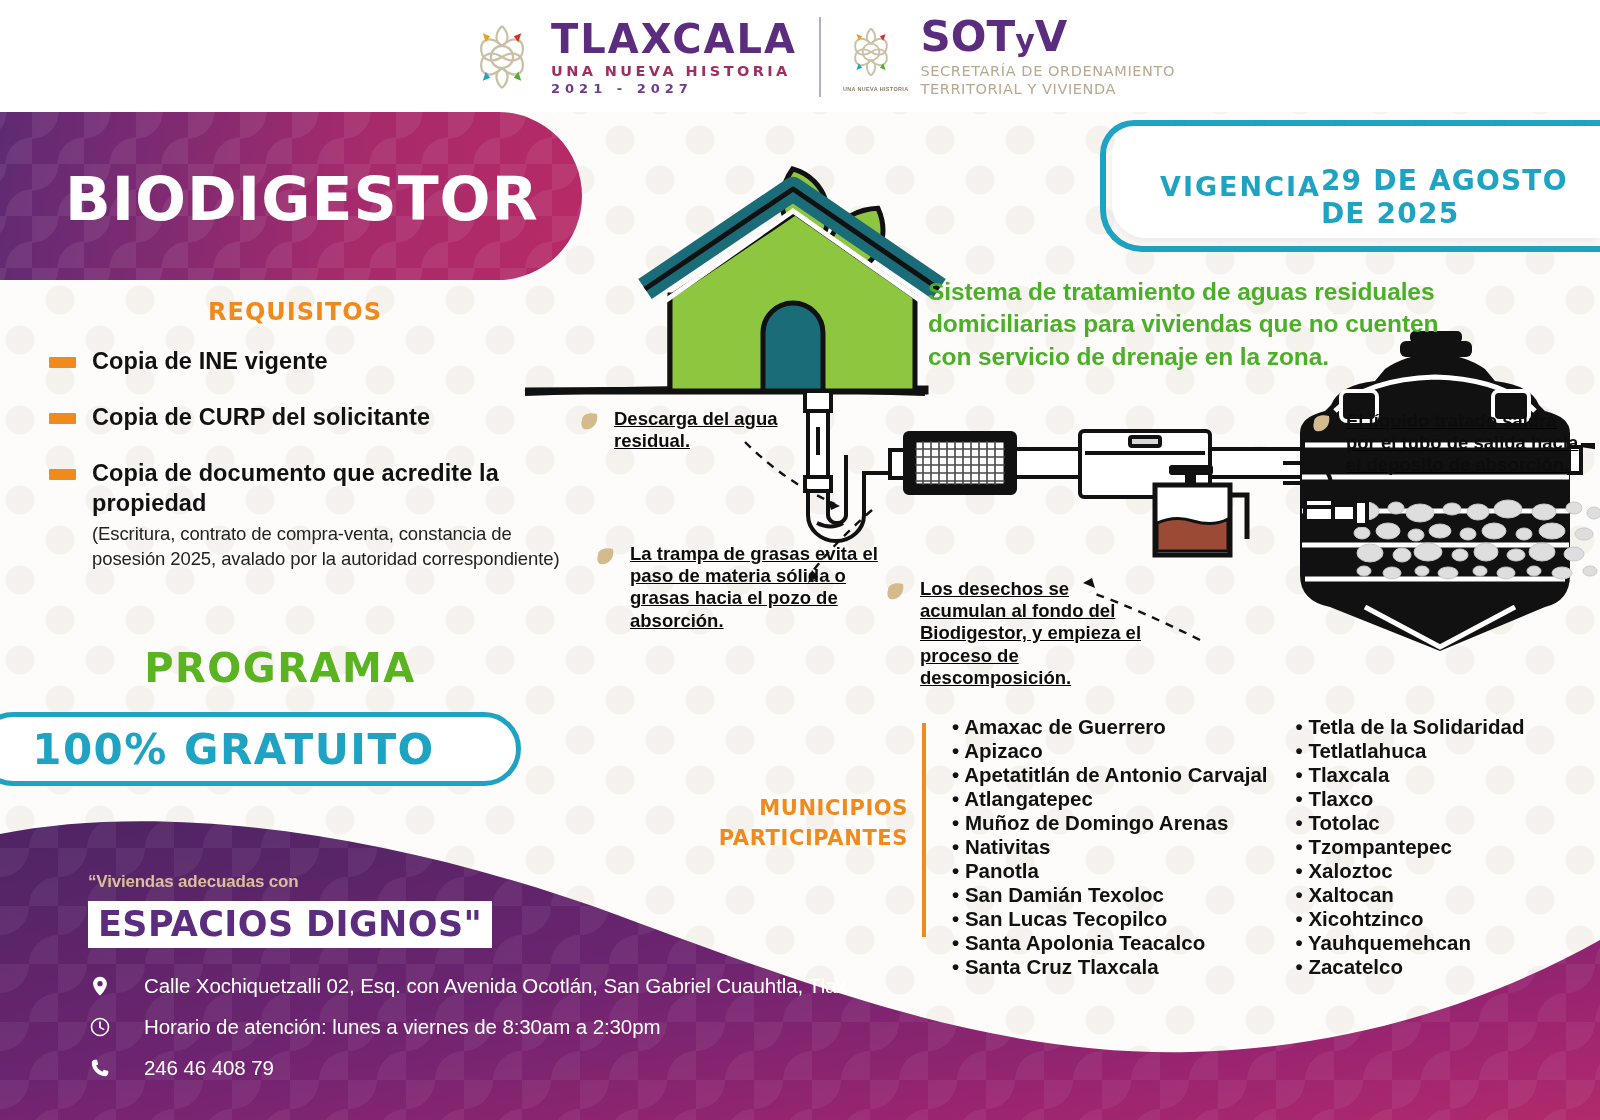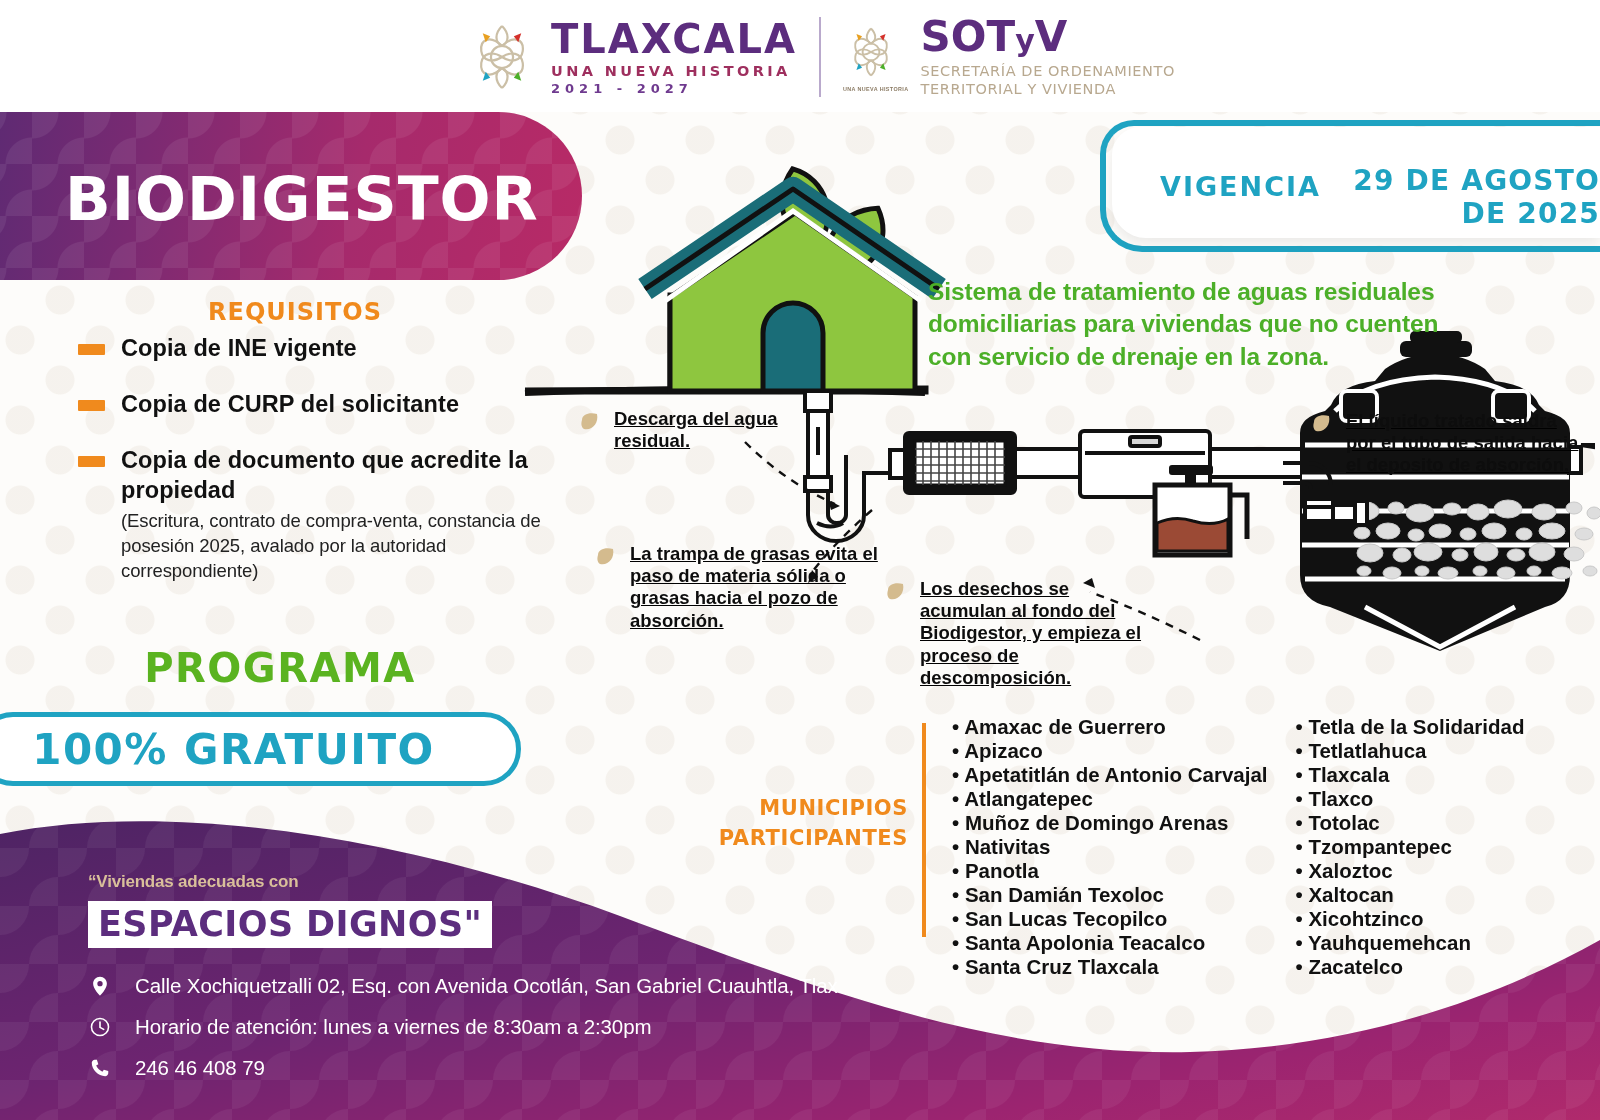--- a/index.html
+++ b/index.html
@@ -65,27 +65,27 @@
     position:absolute; inset:0; border:6px solid #1fa3c2;
     border-right:none; border-radius:34px 0 0 42px; background:transparent;
   }
   .vig-fill{
     position:absolute; left:12px; top:7px; right:0; bottom:14px;
     background:#ffffff; border-radius:28px 0 0 34px; box-shadow:0 6px 12px rgba(0,0,0,.07);
   }
   .vig-text{ position:absolute; inset:0; display:flex; flex-direction:row; justify-content:center;
     align-items:center; padding-left:60px; }
   .vig-line1 { color:#1fa3c2; font-size:27px; font-weight:bold; letter-spacing:2px; font-family:"DejaVu Sans", sans-serif;}
-  .vig-line2 { color:#1fa3c2; font-size:28px; font-weight:bold; letter-spacing:1.2px; margin-top:21px; font-family:"DejaVu Sans", sans-serif;text-align:right;}
+  .vig-line2 { color:#1fa3c2; font-size:28px; font-weight:bold; letter-spacing:1.2px; margin-top:21px; font-family:"DejaVu Sans", sans-serif;}
 
   
   .requisitos { position:absolute; left:0; top:298px; width:580px; z-index:15; }
   .req-title { color:#f08a1d; font-size:24px; font-weight:bold; letter-spacing:1px; text-align:center;
                padding-left:10px; font-family:"DejaVu Sans", sans-serif;}
-  .req-list { margin-top:7px; padding-left:78px; }
+  .req-list { margin-top:20px; padding-left:49px; }
   .req-item { display:flex; gap:16px; margin-bottom:26px; }
   .dash { width:27px; height:11px; background:#f08a1d; flex:none; margin-top:11px; border-radius:1px;}
   .req-text { font-size:23.5px; font-weight:bold; color:#111; line-height:1.28; letter-spacing:.1px;}
   .req-note { font-size:18.5px; font-weight:normal; color:#222; line-height:1.35; margin-top:4px; letter-spacing:-.1px;}
 
   
   .programa-title { position:absolute; left:0; width:560px; top:645px; text-align:center;
     color:#5ab320; font-size:40px; font-weight:bold; letter-spacing:1.5px; z-index:15; font-family:"DejaVu Sans", sans-serif;}
   .gratuito {
     position:absolute; left:-24px; top:712px; width:545px; height:74px; z-index:15;
@@ -122,21 +122,21 @@
   .mun-col li::before { content:"• "; }
 
   
   .wave { position:absolute; left:0; bottom:0; width:1600px; height:330px; z-index:18; }
 
   .footer-content { position:absolute; left:0; bottom:0; width:900px; height:290px; z-index:22; padding:42px 0 0 88px;}
   .quote1 { color:#d9bf9a; font-size:17px; font-weight:bold; letter-spacing:-.2px; }
   .quote2 { display:inline-block; background:#fff; color:#5c2d7e; font-size:35px; font-weight:bold;
             padding:3px 10px 4px 10px; margin-top:9px; letter-spacing:.4px; font-family:"DejaVu Sans", sans-serif;}
   .contact { margin-top:26px; }
-  .contact-row { display:flex; align-items:center; gap:23px; margin-bottom:17px; color:#fff;
+  .contact-row { display:flex; align-items:center; gap:32px; margin-bottom:17px; color:#fff;
                  font-size:20.5px; letter-spacing:-.1px; }
   .contact-row .ic { width:24px; height:24px; flex:none; display:flex; align-items:center; justify-content:center;}
 </style>
 </head>
 <body>
 
 <div class="poster">
   <div class="bg-pattern"></div>
 
   <div class="header">

